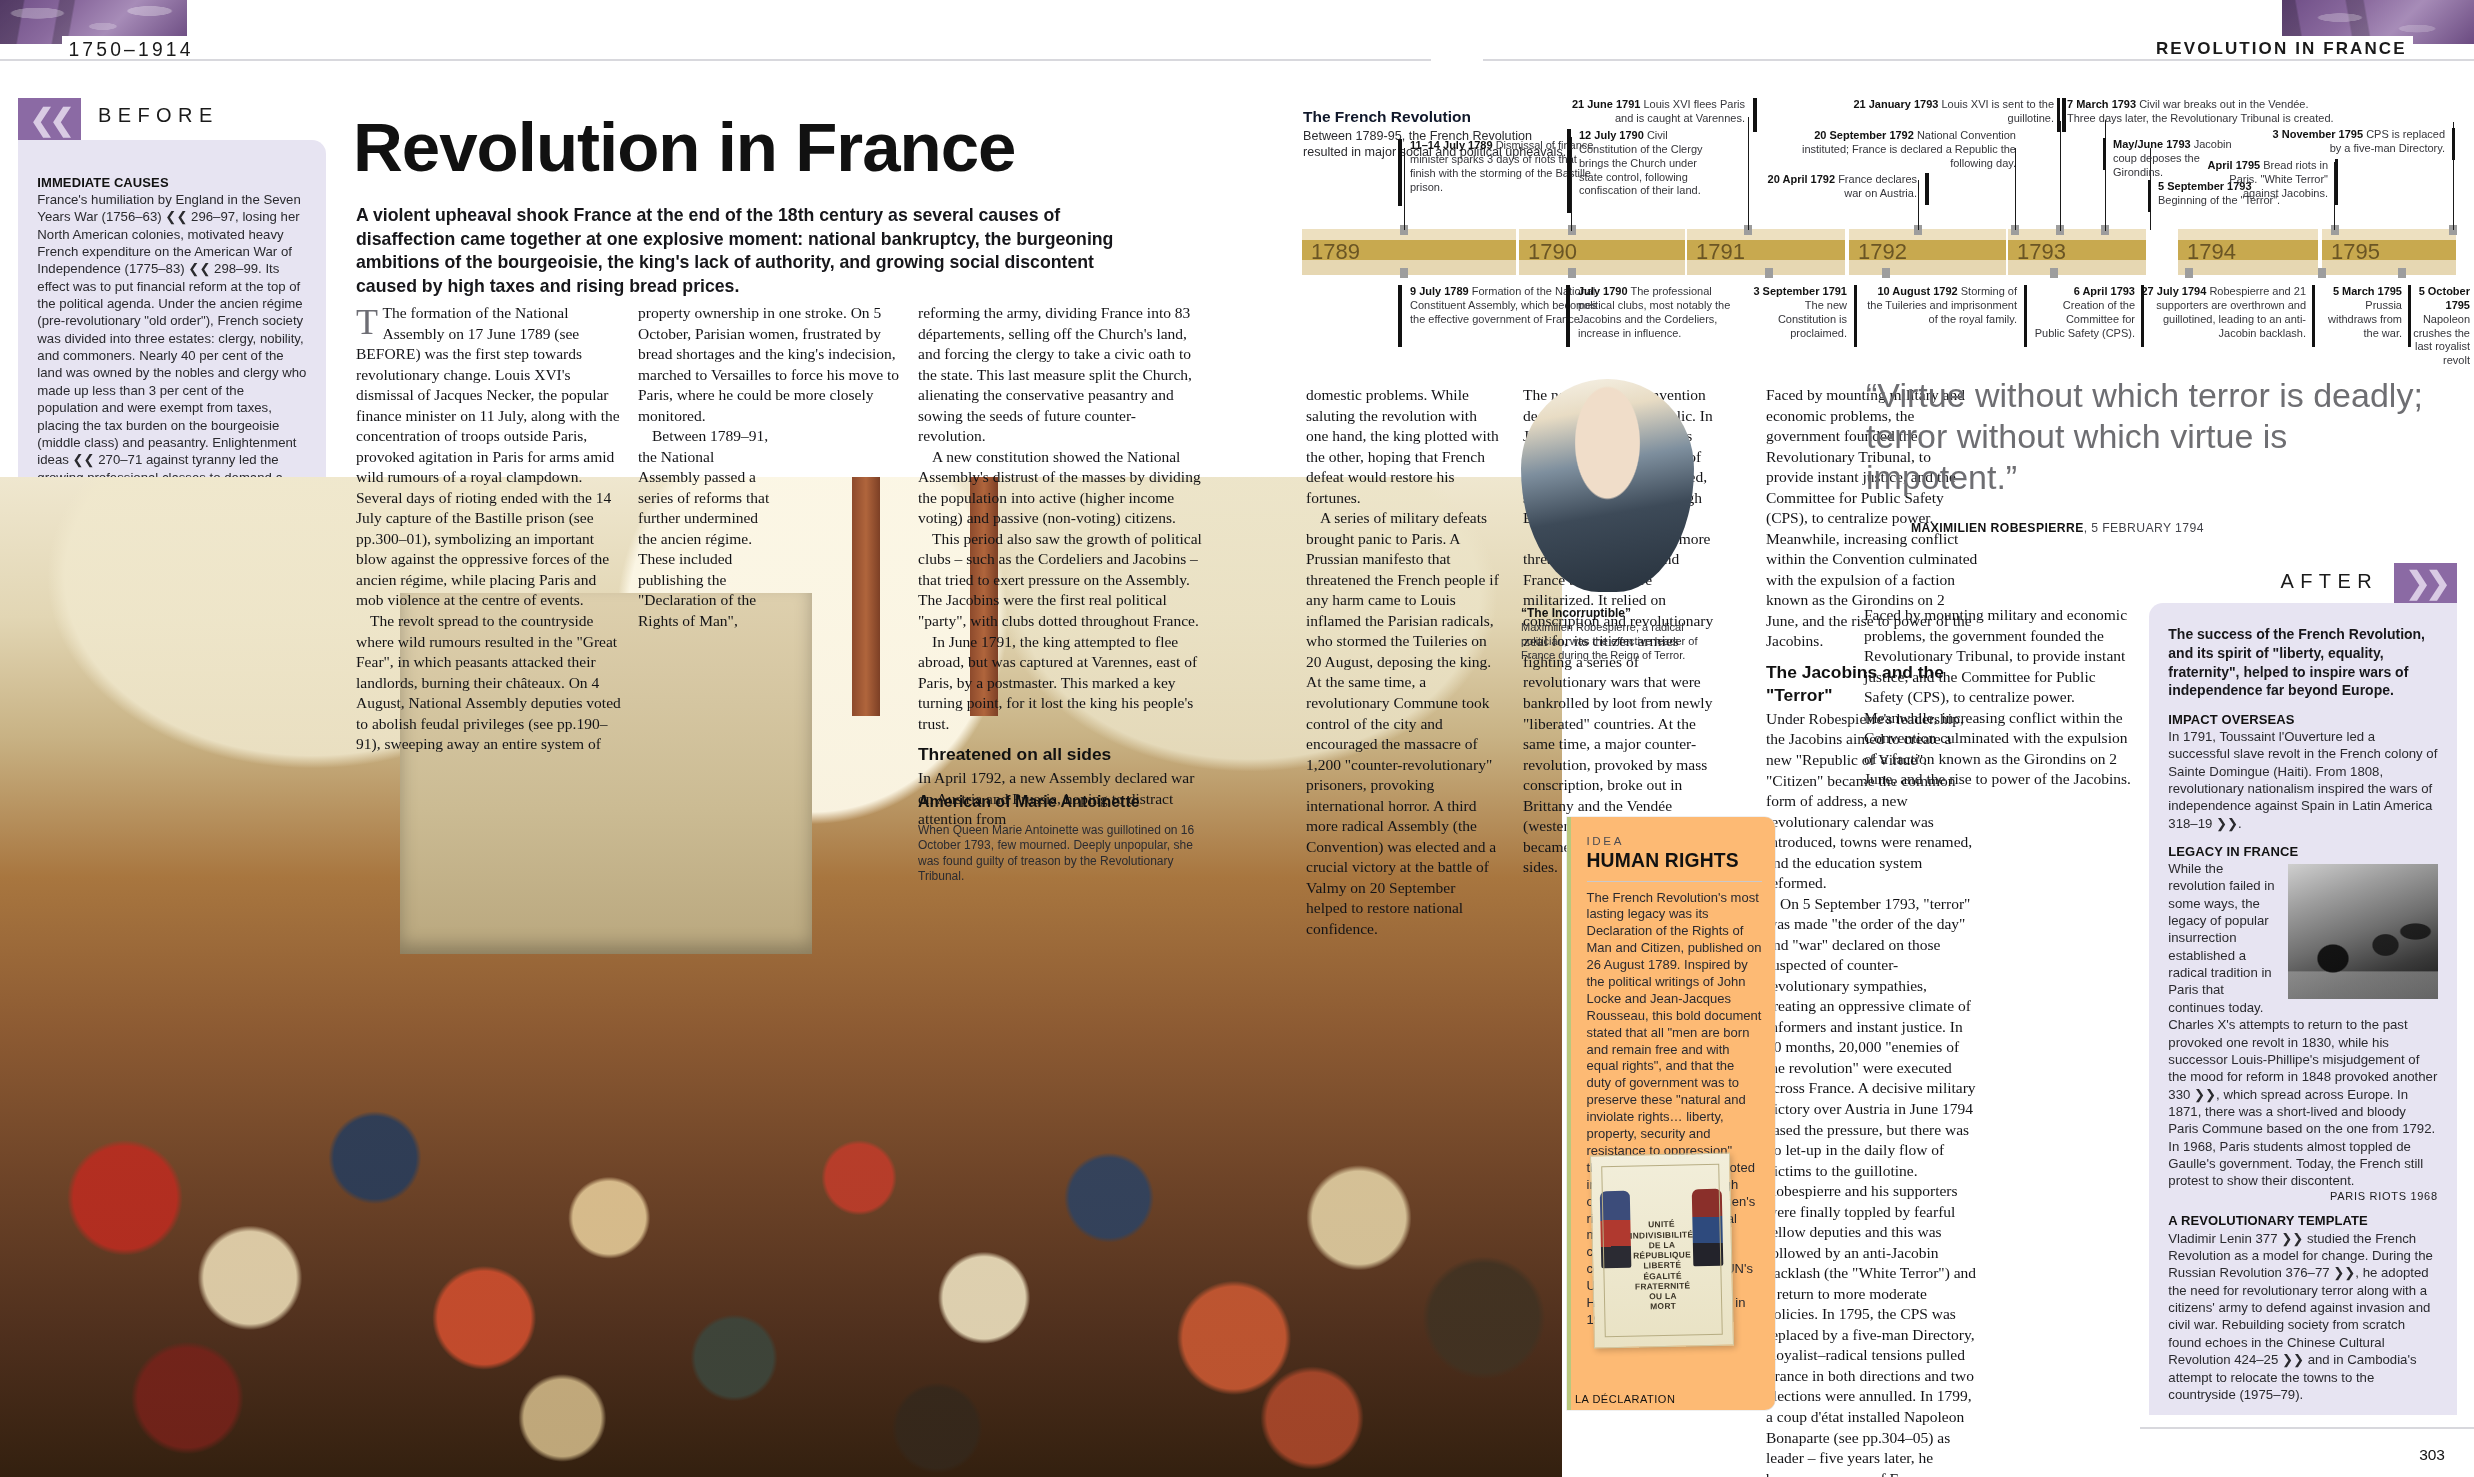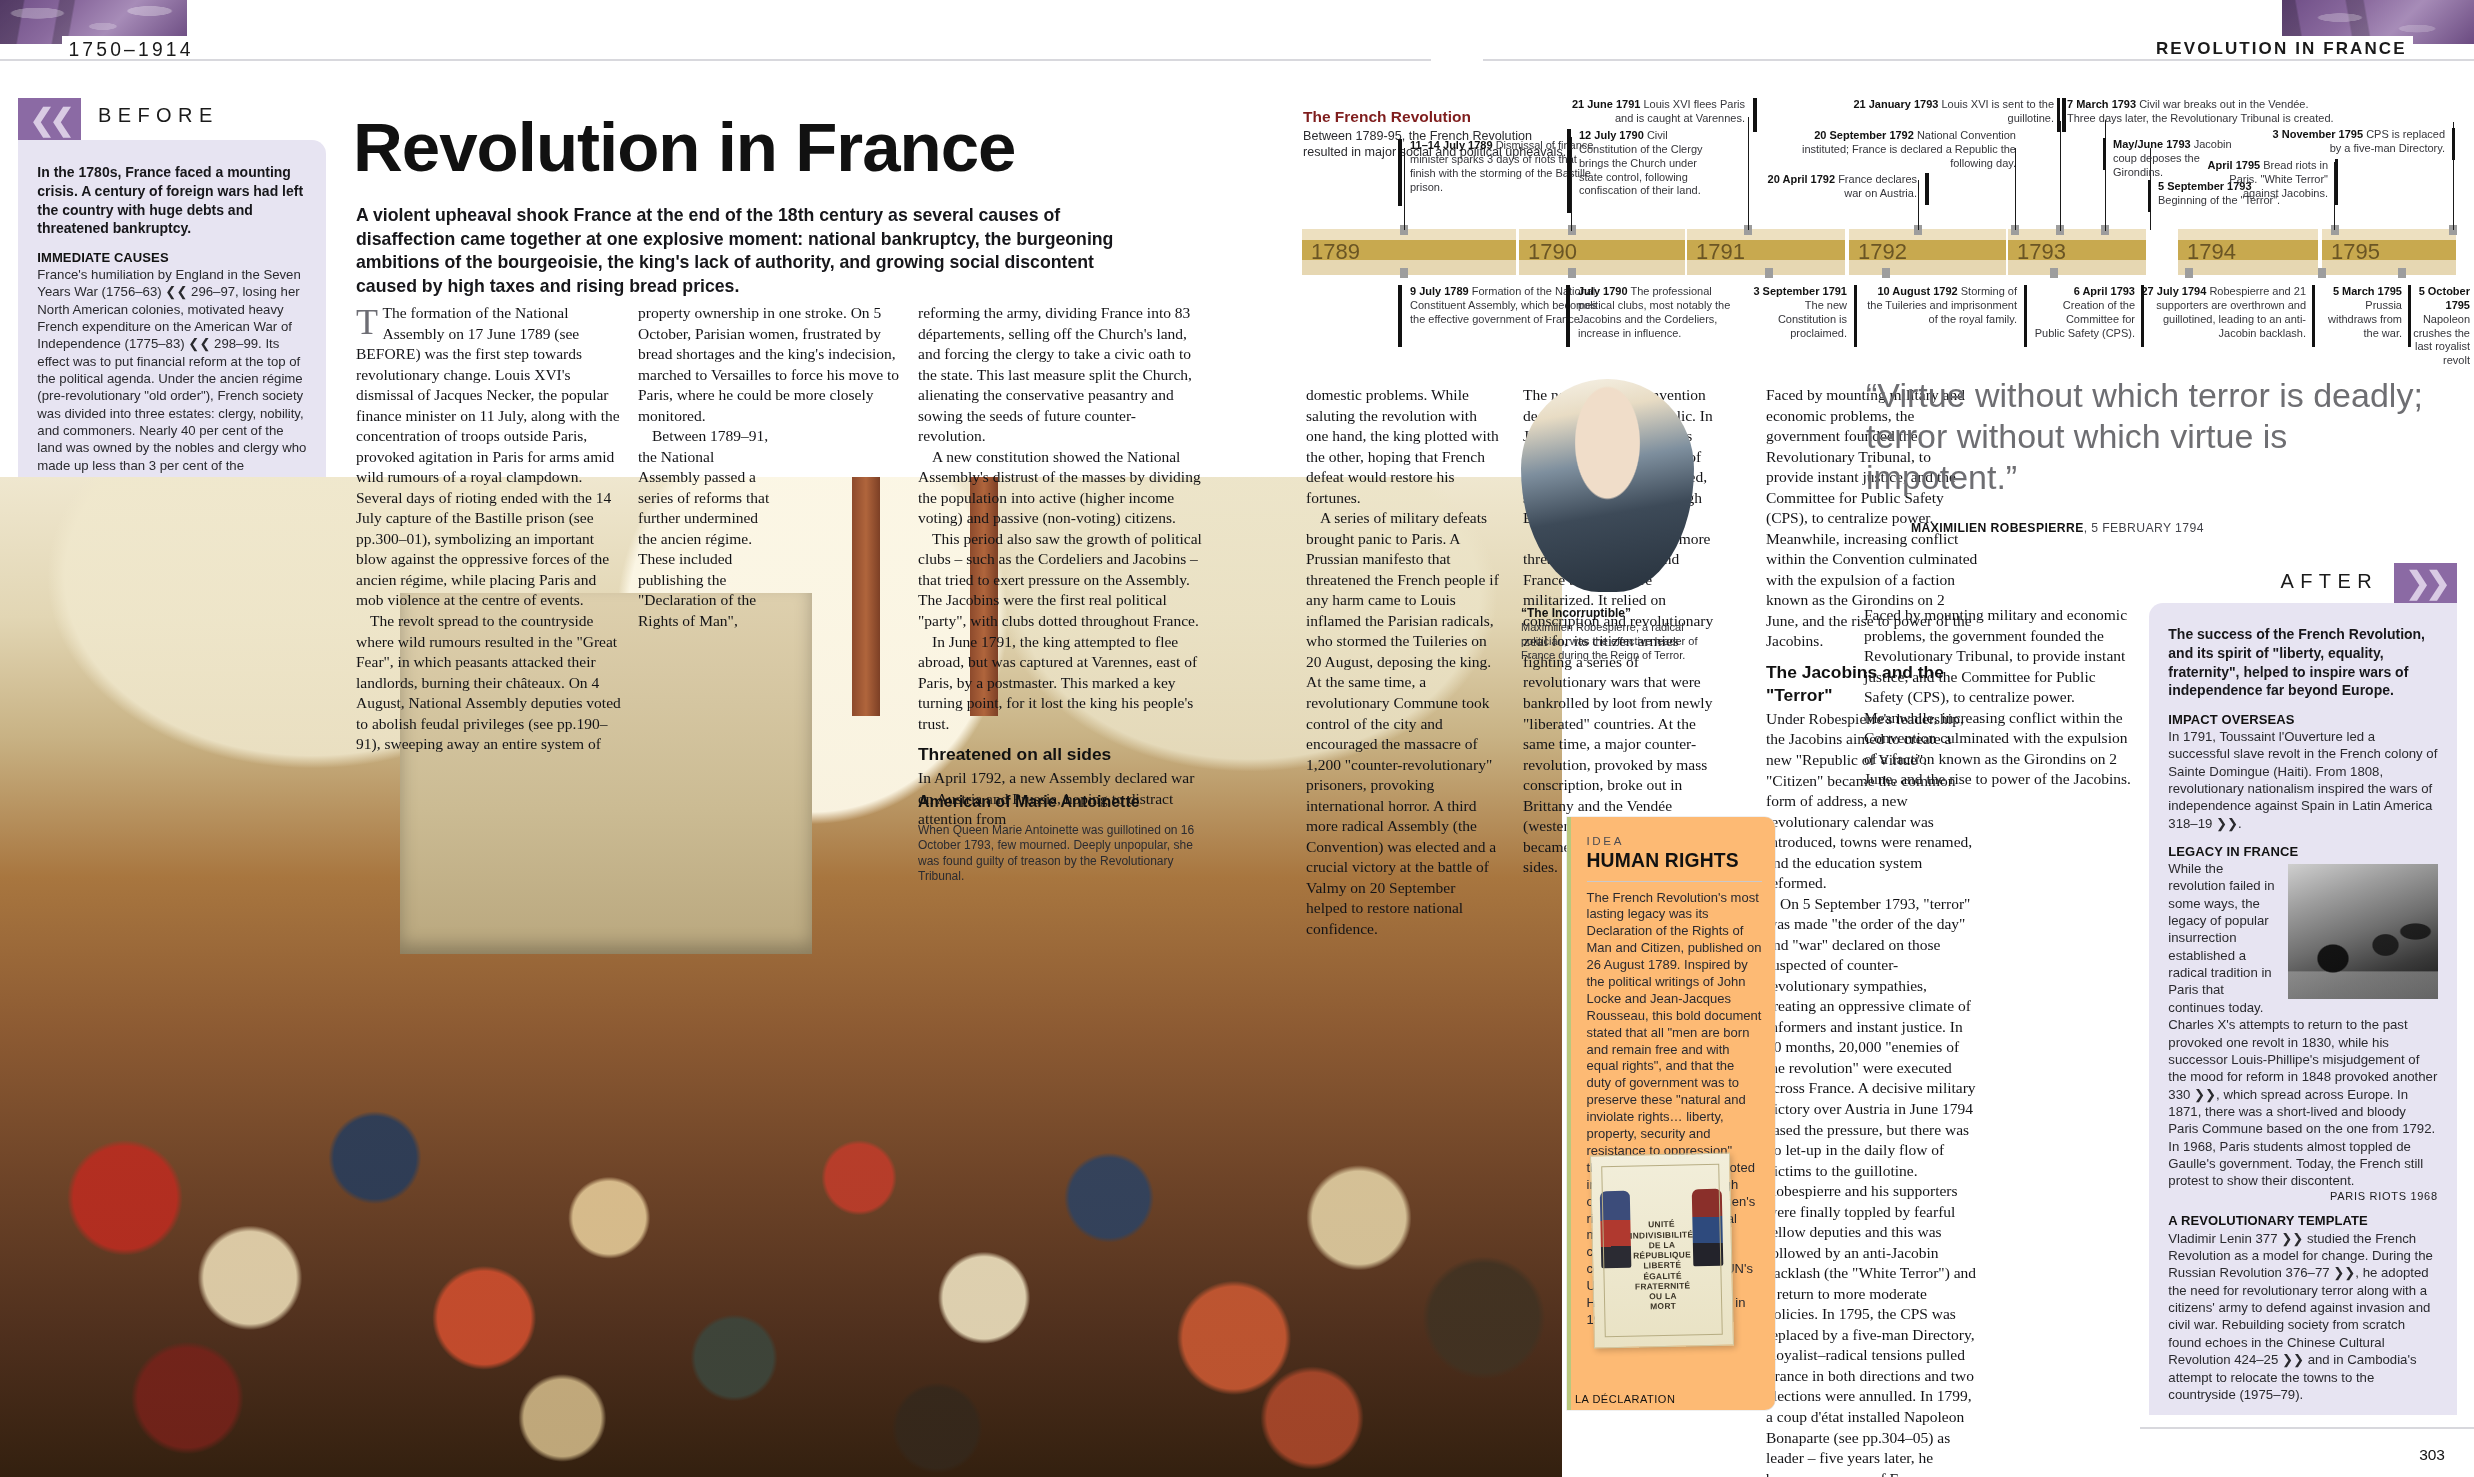--- a/index.html
+++ b/index.html
@@ -148,21 +148,21 @@
   .subhead {
     font-family:"Liberation Sans", sans-serif; font-weight:700;
     font-size:17.4px; color:#111; margin:9px 0 1.9px 0;
   }
   .col4 { left:1306px; top:385px; width:193px; }
   .col5 { left:1523px; top:385px; width:192px; }
   .col6 { left:1766px; top:385px; width:213px; }
   .col7 { left:1864px; top:605px; width:271px; }
 
   
-  .tl-title { position:absolute; left:1303px; top:108px; font-size:15.5px; font-weight:700; color:#7f1d1d; }
+  .tl-title { position:absolute; left:1303px; top:108px; font-size:15.5px; font-weight:700; color:#0f172a; }
   .tl-sub { position:absolute; left:1303px; top:128px; width:271px; font-size:12.6px; line-height:1.3; color:#2b2b2f; }
   .tl-bar { position:absolute; left:1302px; top:229px; width:1154px; height:46px; }
   .tl-seg {
     position:absolute; top:0; height:46px;
     background: linear-gradient(180deg,#ede0c0 0 24%, #c8a94f 24% 68%, #e6d7b2 68% 100%);
     border-right:3.2px solid #fff;
   }
   .tl-seg .yr {
     position:absolute; left:9px; top:10.3px; font-size:22px; color:#6a5524; font-weight:400;
   }
@@ -285,21 +285,20 @@
   <div class="chapter-label">REVOLUTION IN FRANCE</div>
   <div class="rule-top-left"></div>
   <div class="rule-top-right"></div>
 
   <div class="before-tab"></div>
   <div class="before-chev">
     <span class="chev-glyph">❮❮</span>
   </div>
   <div class="before-word">BEFORE</div>
   <div class="before-panel">
-    <div class="side-lead">In the 1780s, France faced a mounting crisis. A century of foreign wars had left the country with huge debts and threatened bankruptcy.</div>
     <div class="side-h">IMMEDIATE CAUSES</div>
     <div class="side-body">France's humiliation by England in the Seven Years War (1756–63) ❮❮ 296–97, losing her North American colonies, motivated heavy French expenditure on the American War of Independence (1775–83) ❮❮ 298–99. Its effect was to put financial reform at the top of the political agenda. Under the ancien régime (pre-revolutionary "old order"), French society was divided into three estates: clergy, nobility, and commoners. Nearly 40 per cent of the land was owned by the nobles and clergy who made up less than 3 per cent of the population and were exempt from taxes, placing the tax burden on the bourgeoisie (middle class) and peasantry. Enlightenment ideas ❮❮ 270–71 against tyranny led the growing professional classes to demand a greater role in the running of the country. Bad harvests (1788–89) almost doubled the price of bread, worsening social tensions.</div>
     <div class="oath-img"></div>
     <div class="img-cap">TAKING THE OATH</div>
     <div class="side-h">THE TENNIS COURT OATH</div>
     <div class="side-body">Louis XVI's attempts at economic reform were blocked by his nobles, forcing him to summon the Estates-General, a parliament composed of clergy, nobility, and commoners, which had not met for 175 years. When it convened at the palace of Versailles in May 1789, the majority third estate insisted on greater voting rights, and when these were refused, broke away to form the National Assembly, inviting sympathetic nobles and clergy to join them. When they were locked out of Versailles on 20 June, they reconvened in a nearby tennis court where they swore "to remain united until a constitution is established".</div>
   </div>
 
   <div class="after-tab"></div>
   <div class="after-chev">

